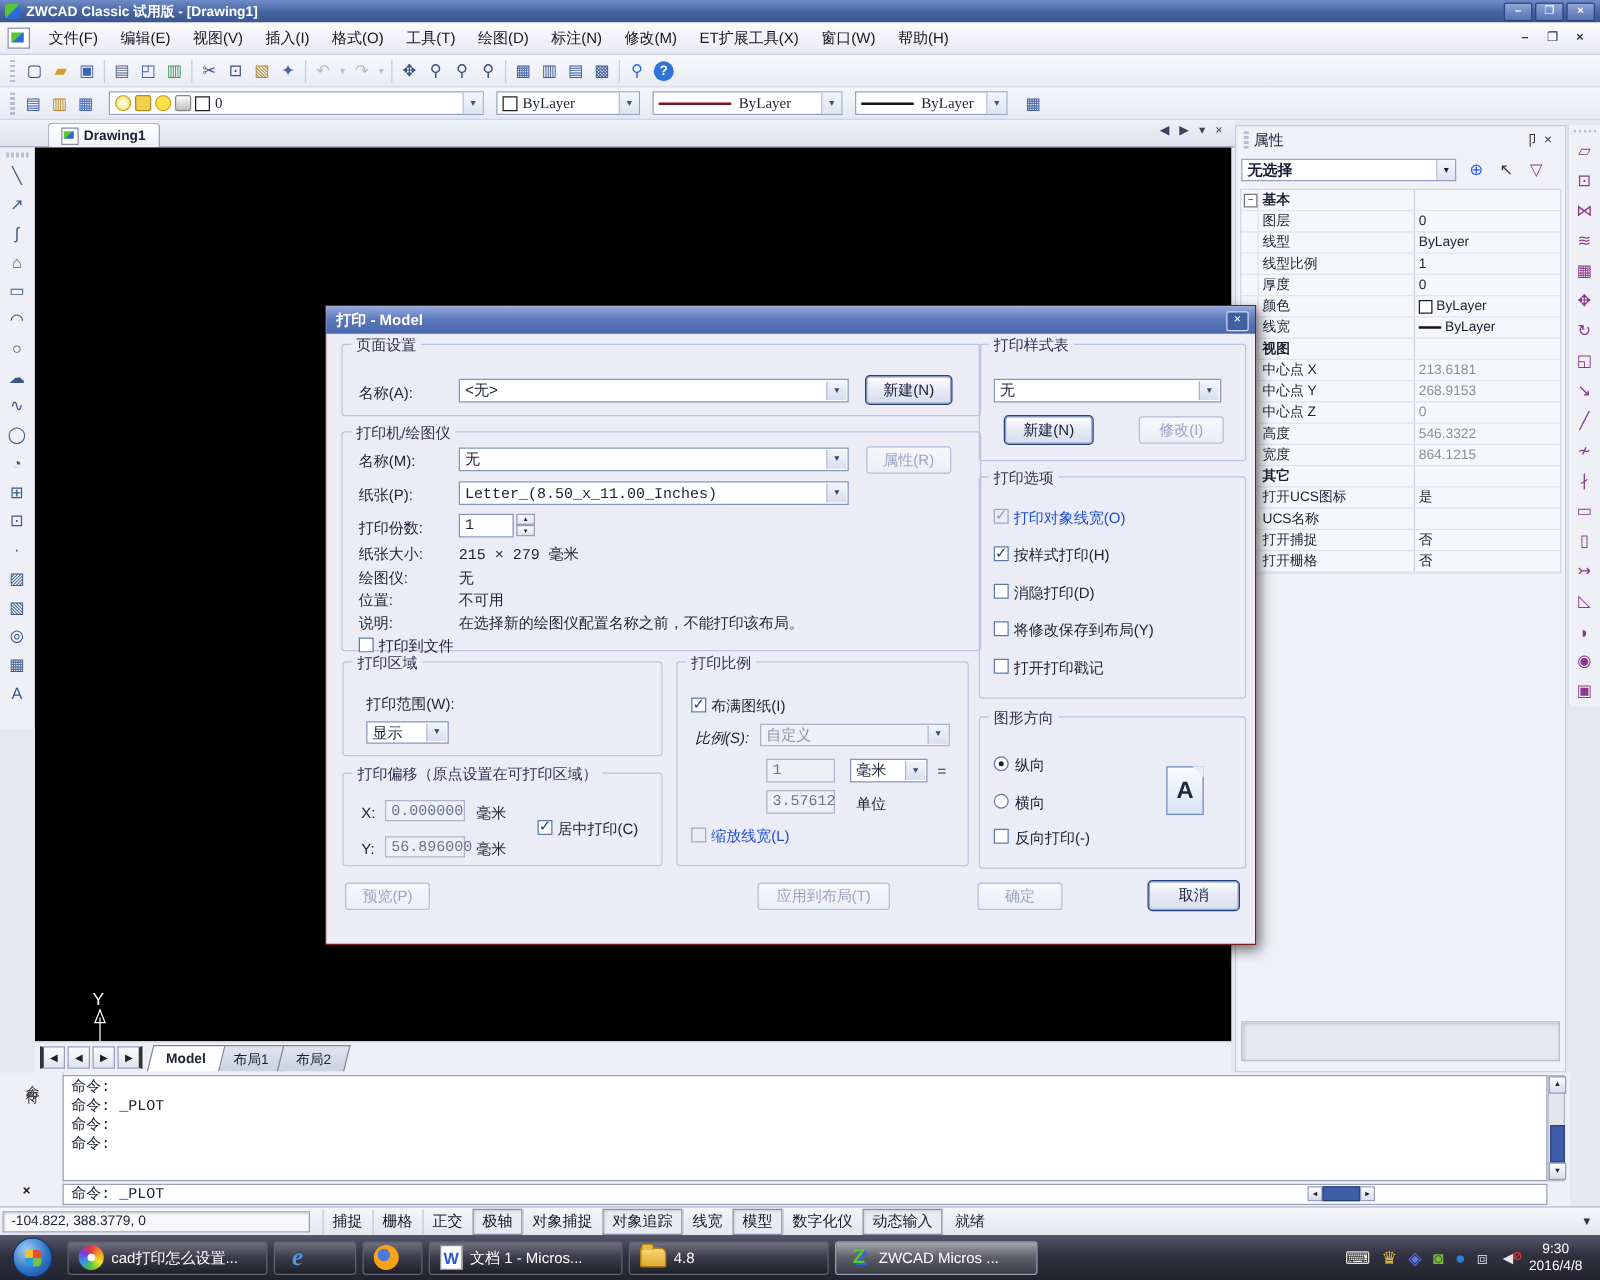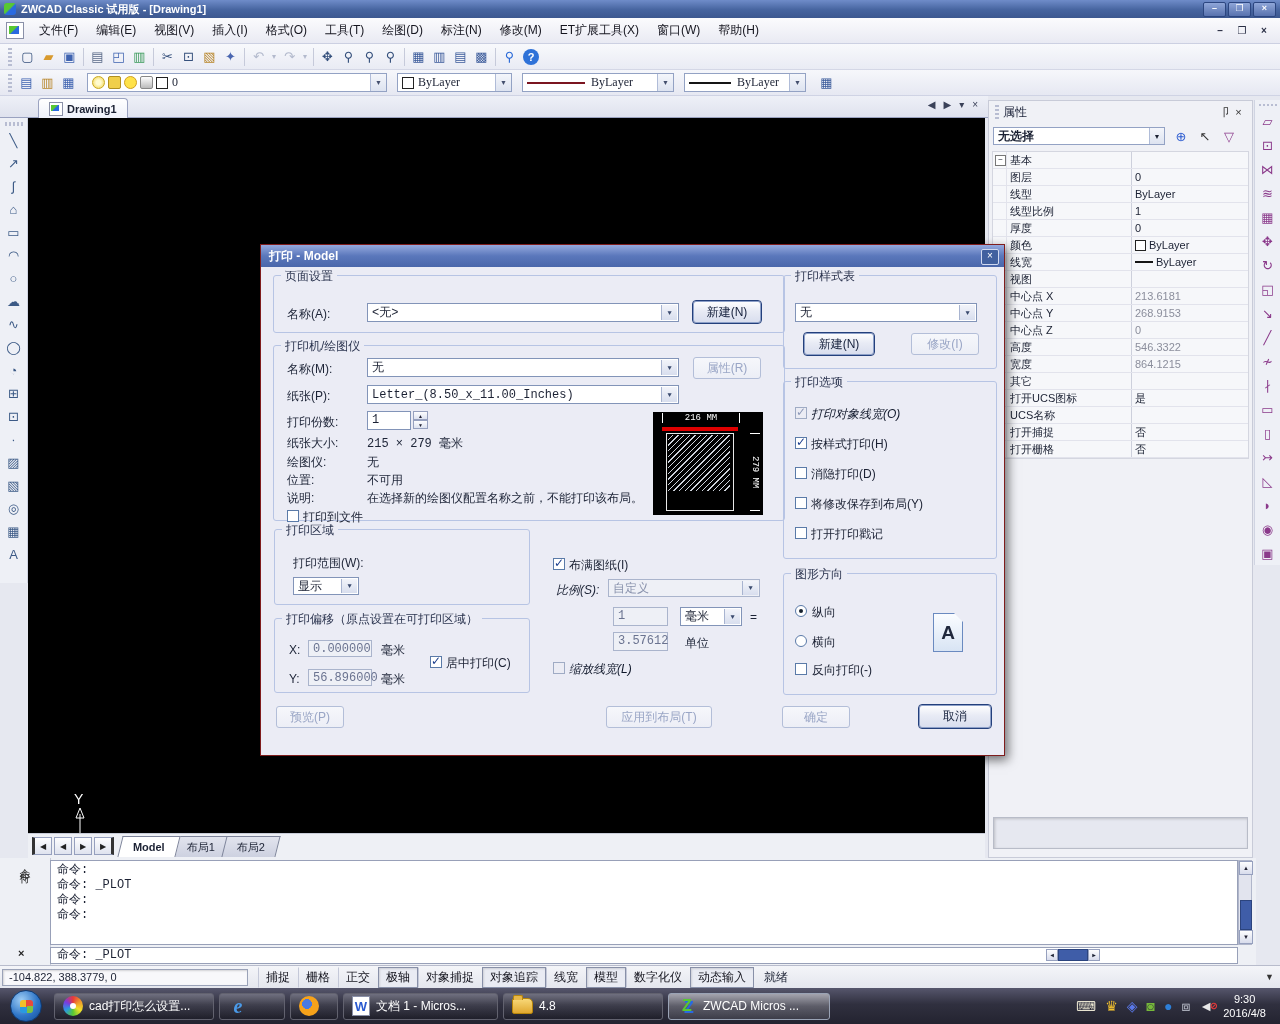--- a/index.html
+++ b/index.html
@@ -104,21 +104,21 @@
     border-left:1px solid #b0bcd8;display:flex;align-items:center;justify-content:center;font-size:7px;}
   .pbtn{width:20px;height:18px;display:flex;align-items:center;justify-content:center;font-size:13px;}
   #props-rows{margin:0 3px;border:1px solid #d4d6e0;background:#f6f7fa;}
   .prow{display:flex;height:16px;border-bottom:1px solid #e2e3ec;font-size:11px;line-height:14px;}
   .pc-tree{width:13px;border-right:1px solid #e2e3ec;position:relative;flex:none;}
   .treebox{position:absolute;left:2px;top:3px;width:9px;height:9px;border:1px solid #777;background:#fff;
     font-size:8px;line-height:7px;text-align:center;font-style:normal;}
   .pc-label{width:118px;padding:1px 3px;border-right:1px solid #cdd0dc;white-space:nowrap;overflow:hidden;flex:none;}
   .pc-value{flex:1;padding:1px 3px;white-space:nowrap;overflow:hidden;display:flex;align-items:center;gap:3px;}
   .pc-value.dim{color:#8b8e9c;}
-  .phead .pc-label{font-weight:normal;}
+  .phead .pc-label{font-weight:bold;}
   .vswatch{width:9px;height:9px;background:#fff;border:1px solid #222;flex:none;}
   .vlinesw{width:18px;height:2px;background:#151515;flex:none;}
   #props-bottom{position:absolute;left:4px;bottom:8px;width:253px;height:30px;background:#e6e8f0;
     border:1px solid #b8bcc8;box-shadow:inset 1px 1px 3px rgba(0,0,0,.18);}
 
   
   #cmdpanel{position:absolute;left:0;top:858px;width:1256px;height:107px;background:#eef0f5;}
   #cmd-gutter{position:absolute;left:0;top:0;width:50px;height:107px;border-right:1px solid #c8ccda;}
   #cmd-gutter .vgrip{margin:4px auto 2px auto;}
   #cmd-vlabel{writing-mode:vertical-rl;font-size:11px;color:#333;margin:2px auto;display:block;text-align:center;width:14px;letter-spacing:2px;}
@@ -197,21 +197,21 @@
   .tin.dis{background:#eef0f6;color:#6a7390;border-color:#aab4cc;}
   .btn{position:absolute;background:linear-gradient(#fdfdfe,#e8ebf5 45%,#d9deee);border:1px solid #8da0c8;
     border-radius:3px;display:flex;align-items:center;justify-content:center;color:#15203c;box-sizing:border-box;}
   .btn.focus{outline:1px solid #24407c;}
   .btn.dis{color:#9aa6c6;border-color:#b3bed8;background:linear-gradient(#f6f7fb,#eceef6);}
   .cb{position:absolute;width:12px;height:12px;border:1px solid #5a7aa8;background:#fff;box-sizing:border-box;}
   .cb.checked::after{content:"✓";position:absolute;left:0px;top:-3px;font-size:12px;font-weight:bold;color:#1a3c8c;}
   .cb.dis{background:#ebecf4;border-color:#9fab c4;border-color:#9fabc4;}
   .cb.dis.checked::after{color:#8d99b8;}
   .cblabel{position:absolute;white-space:nowrap;}
-  .cblabel.dis{color:#0f172a;font-style:italic;}
+  .cblabel.dis{color:#1d4ed8;}
   .radio{position:absolute;width:12px;height:12px;border:1px solid #5a7aa8;border-radius:50%;background:#fff;box-sizing:border-box;}
   .radio.checked::after{content:"";position:absolute;left:3px;top:3px;width:4px;height:4px;border-radius:50%;background:#15202e;}
   .spin{position:absolute;display:flex;flex-direction:column;}
   .spin i{width:15px;height:9px;background:linear-gradient(#fdfdfe,#dde2f0);border:1px solid #96a0be;
     font-size:5px;font-style:normal;display:flex;align-items:center;justify-content:center;color:#223;box-sizing:border-box;}
   #pv{position:absolute;left:392px;top:167px;width:110px;height:103px;background:#000;}
   #pv .paper{position:absolute;left:13px;top:21px;width:66px;height:76px;border:1px solid #e8e8e8;}
   #pv .hatch{position:absolute;left:15px;top:23px;width:62px;height:56px;
     background:repeating-linear-gradient(135deg,transparent 0 3px,#cfd4dc 3px 4px);}
   #pv .redbar{position:absolute;left:9px;top:15px;width:76px;height:4px;background:#e00000;}
@@ -677,37 +677,33 @@
     <span class="dval" style="left:106px;top:190px;">215 × 279  毫米</span>
     <span class="dlbl" style="left:26px;top:209px;">绘图仪:</span>
     <span class="dlbl" style="left:106px;top:209px;">无</span>
     <span class="dlbl" style="left:26px;top:227px;">位置:</span>
     <span class="dlbl" style="left:106px;top:227px;">不可用</span>
     <span class="dlbl" style="left:26px;top:245px;">说明:</span>
     <span class="dlbl" style="left:106px;top:245px;">在选择新的绘图仪配置名称之前，不能打印该布局。</span>
     <span class="cb" style="left:26px;top:265px;"></span>
     <span class="cblabel" style="left:42px;top:264px;text-align:center;">打印到文件</span>
 
-    <div id="pv">
-      <span class="dimtop">216 MM</span>
-      <span class="redbar"></span>
-      <span class="paper"></span>
-      <span class="hatch"></span>
-      <span class="dimside">279 MM</span>
-    </div>
 
     <div class="grp" style="left:13px;top:284px;width:254px;height:74px;">
       <span class="grp-legend">打印区域</span>
     </div>
     <span class="dlbl" style="left:32px;top:310px;">打印范围(W):</span>
     <div class="dd" style="left:32px;top:332px;width:66px;height:18px;">
       <span>显示</span>
       <span class="da">▼</span>
     </div>
 
+    <div class="grp" style="left:280px;top:284px;width:232px;height:162px;">
+      <span class="grp-legend">打印比例</span>
+    </div>
     <span class="cb checked" style="left:292px;top:313px;"></span>
     <span class="cblabel" style="left:308px;top:312px;">布满图纸(I)</span>
     <span class="dlbl" style="left:295px;top:337px;font-style:italic;">比例(S):</span>
     <div class="dd dis" style="left:347px;top:334px;width:152px;height:18px;">
       <span>自定义</span>
       <span class="da">▼</span>
     </div>
     <div class="tin dis" style="left:352px;top:362px;width:55px;height:19px;">
       <span>1</span>
     </div>

